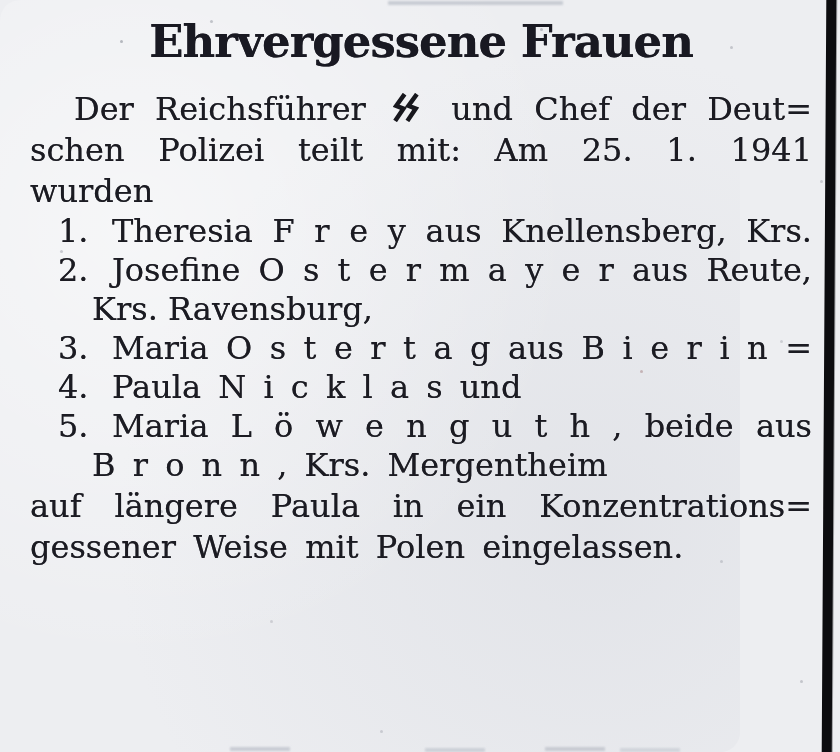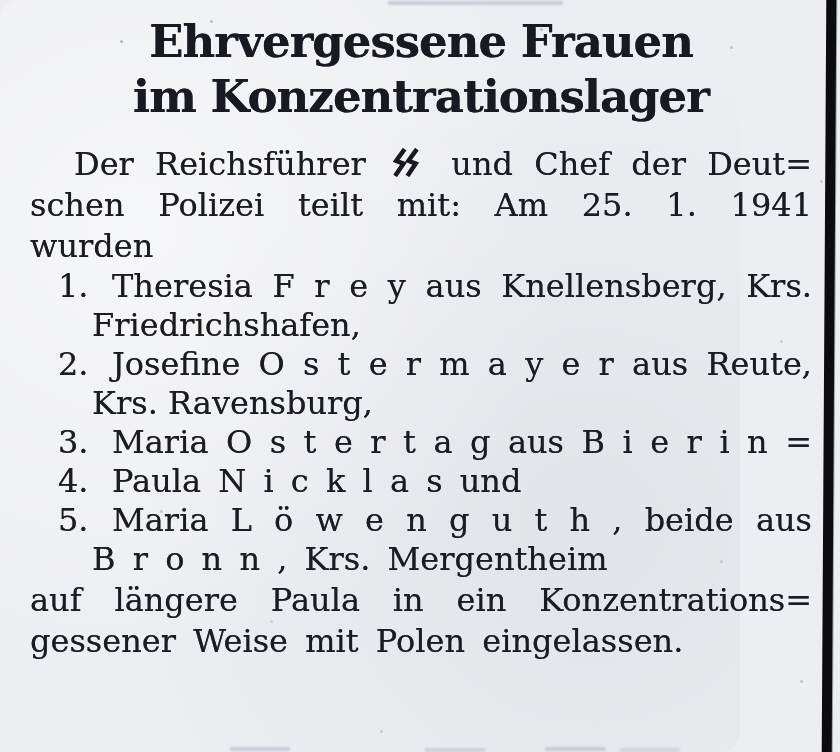--- a/index.html
+++ b/index.html
@@ -81,21 +81,20 @@
 
   <div class="artifact-top"></div>
   <div class="artifact-bottom"></div>
   <div class="paper-noise"></div>
   <div class="column-rule"></div>
 
   <div class="article">
 
     <div class="headline">
       <div>Ehrvergessene Frauen</div>
-      <div>im Konzentrationslager</div>
     </div>
 
     <div class="intro bodytext">
       <div class="just indent">
         <span>Der Reichsführer</span>
         <svg class="ss-runes" viewBox="0 0 27 26" width="31" height="29" aria-hidden="true">
           <path d="M10 1 L2.5 11.5 L9 14 L1.5 25"></path>
           <path d="M21 1 L13.5 11.5 L20 14 L12.5 25"></path>
         </svg>
         <span>und Chef der Deut=</span>
@@ -103,21 +102,20 @@
       <div class="just">schen Polizei teilt mit:  Am 25. 1. 1941</div>
       <div>wurden</div>
     </div>
 
     <div class="deportee-list bodytext">
 
       <div class="li-row">
         <span class="li-num">1.</span>
         <span class="li-text just">Theresia F r e y aus Knellensberg, Krs.</span>
       </div>
-      <div class="li-cont">Friedrichshafen,</div>
 
       <div class="li-row">
         <span class="li-num">2.</span>
         <span class="li-text just">Josefine O s t e r m a y e r aus Reute,</span>
       </div>
       <div class="li-cont">Krs. Ravensburg,</div>
 
       <div class="li-row">
         <span class="li-num">3.</span>
         <span class="li-text just">Maria O s t e r t a g aus B i e r i n =</span>

